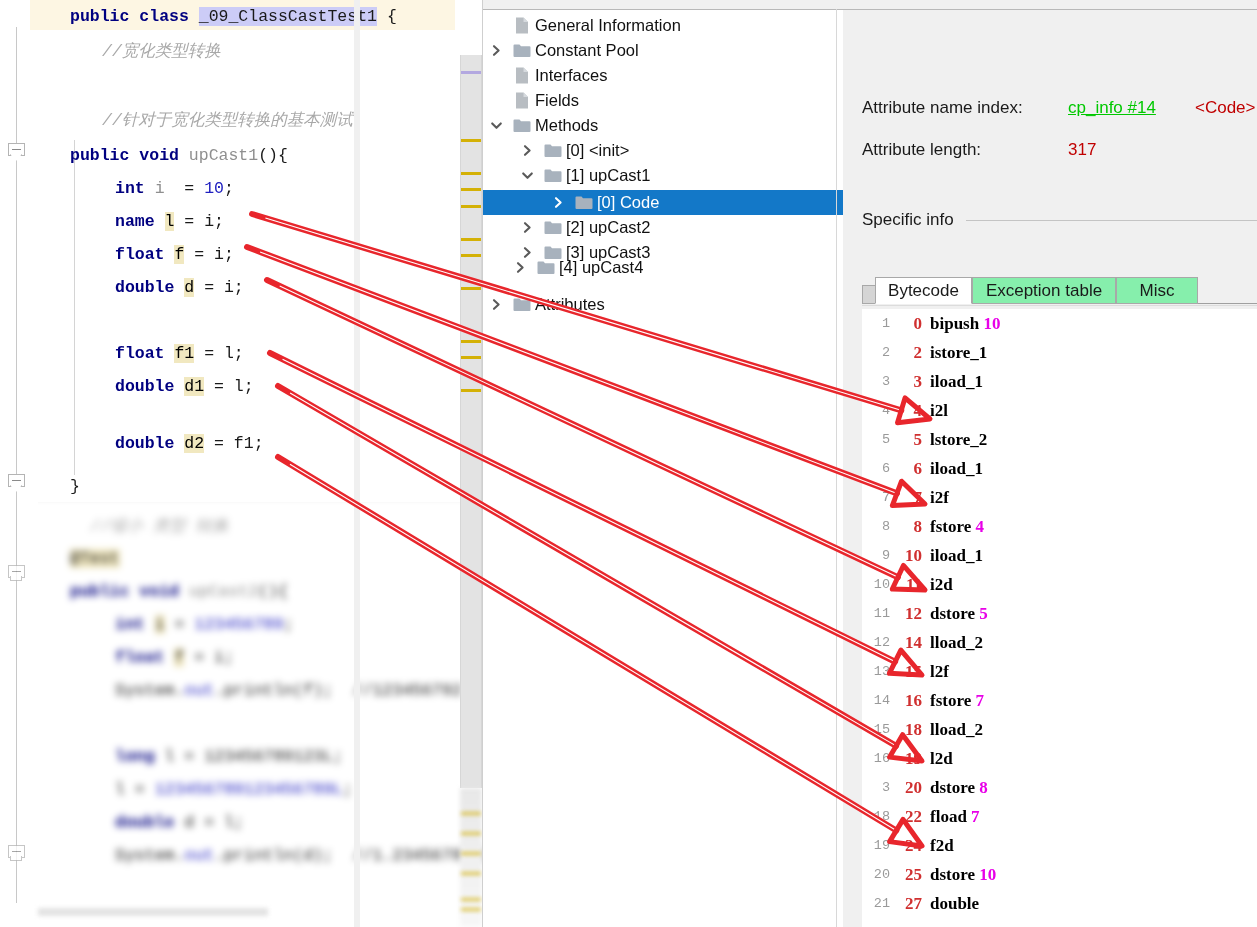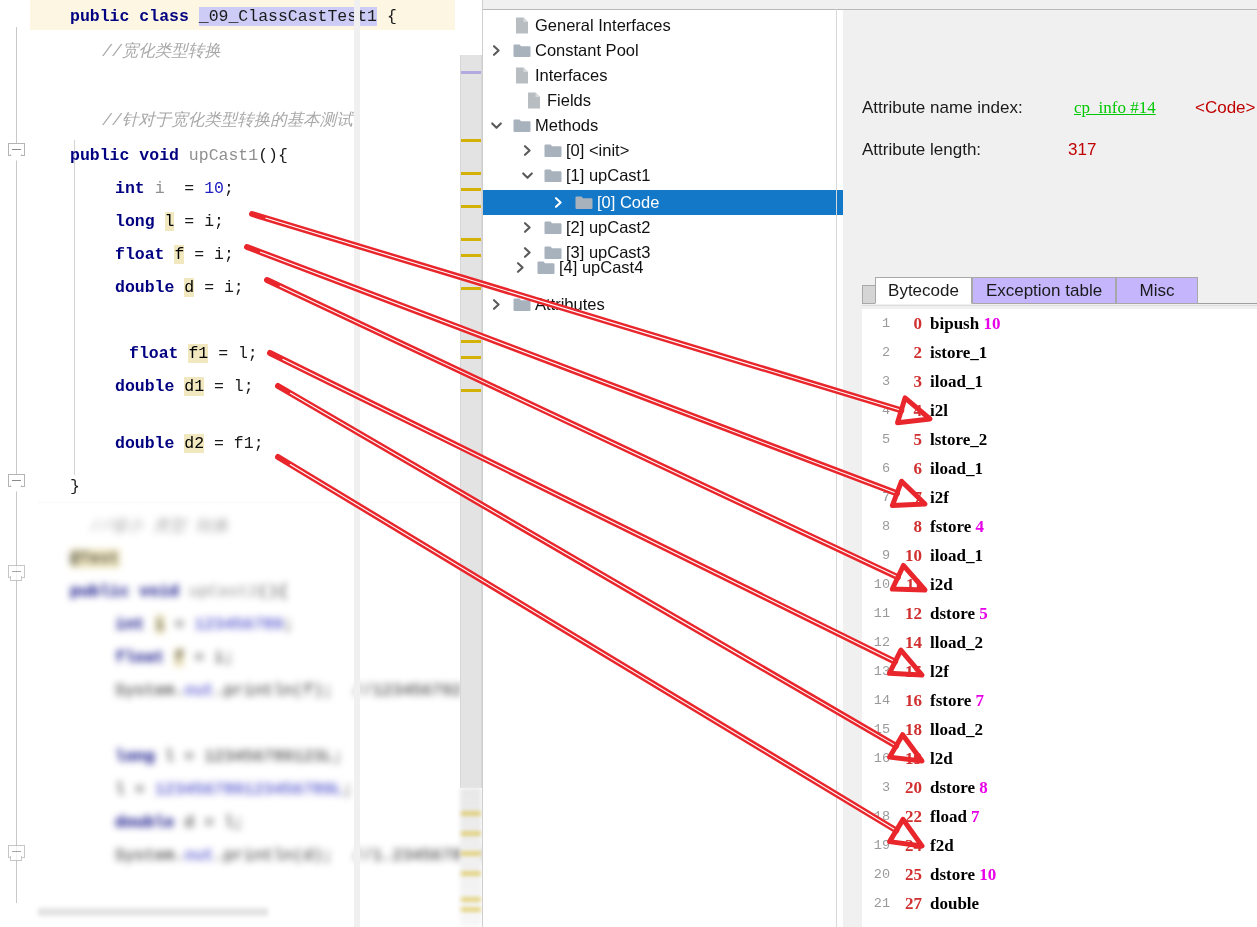--- a/index.html
+++ b/index.html
@@ -183,21 +183,21 @@
   #tabs-wrap { position: absolute; left: 862px; top: 277px; width: 395px; height: 27px; }
   #tabs-underline {
     position: absolute; left: 862px; top: 303px; width: 395px; height: 3px;
     background: #f0f0f0; border-top: 1px solid #a0a0a0; border-bottom: 1px solid #dcdcdc;
     box-sizing: border-box;
   }
   .tab {
     position: absolute; top: 0; height: 27px; box-sizing: border-box;
     display: flex; align-items: center; justify-content: center;
     font-family: "Liberation Sans", sans-serif; font-size: 17px; color: #1a1a1a;
-    border: 1px solid #a8a8a8; background: #c4b5fd;
+    border: 1px solid #a8a8a8; background: #86efac;
   }
   .tab.active { background: #ffffff; border-bottom: 1px solid #ffffff; }
   #tab-left-stub {
     position: absolute; left: 862px; top: 8px; width: 13px; height: 19px;
     border: 1px solid #a8a8a8; border-right: none; background: #d5d5d5; box-sizing: border-box;
   }
 
   
   #bytecode-list {
     position: absolute; left: 862px; top: 309px; width: 395px; height: 618px;
@@ -263,24 +263,24 @@
 
     <div id="code-area">
       <div id="caret-line-bg"></div>
       <div id="indent-guide"></div>
       <div id="code-lines-host">
           <div class="code-line" style="top: 0px; left: 40px;"><span class="kw">public</span><span class="plain"> </span><span class="kw">class</span><span class="plain"> </span><span class="sel-token">_09_ClassCastTest1</span><span class="plain"> </span><span class="plain">{</span></div>
           <div class="code-line" style="top: 35px; left: 72px;"><span class="cmt">//宽化类型转换</span></div>
           <div class="code-line" style="top: 104px; left: 72px;"><span class="cmt">//针对于宽化类型转换的基本测试</span></div>
           <div class="code-line" style="top: 139px; left: 40px;"><span class="kw">public</span><span class="plain"> </span><span class="kw">void</span><span class="plain"> </span><span class="method-name">upCast1</span><span class="plain">(){</span></div>
           <div class="code-line" style="top: 172px; left: 85px; text-align: center;"><span class="kw">int</span><span class="plain"> </span><span class="ident-dim">i</span><span class="plain">  = </span><span class="num">10</span><span class="plain">;</span></div>
-          <div class="code-line" style="top: 205px; left: 85px;"><span class="kw">long</span><span class="plain"> </span><span class="hl-token">l</span><span class="plain"> = i;</span></div>
+          <div class="code-line" style="top: 205px; left: 85px;"><span class="kw">name</span><span class="plain"> </span><span class="hl-token">l</span><span class="plain"> = i;</span></div>
           <div class="code-line" style="top: 238px; left: 85px;"><span class="kw">float</span><span class="plain"> </span><span class="hl-token">f</span><span class="plain"> = i;</span></div>
           <div class="code-line" style="top: 271px; left: 85px;"><span class="kw">double</span><span class="plain"> </span><span class="hl-token">d</span><span class="plain"> = i;</span></div>
-          <div class="code-line" style="top: 337px; left: 99px;"><span class="kw">float</span><span class="plain"> </span><span class="hl-token">f1</span><span class="plain"> = l;</span></div>
+          <div class="code-line" style="top: 337px; left: 85px;"><span class="kw">float</span><span class="plain"> </span><span class="hl-token">f1</span><span class="plain"> = l;</span></div>
           <div class="code-line" style="top: 370px; left: 85px;"><span class="kw">double</span><span class="plain"> </span><span class="hl-token">d1</span><span class="plain"> = l;</span></div>
           <div class="code-line" style="top: 427px; left: 85px;"><span class="kw">double</span><span class="plain"> </span><span class="hl-token">d2</span><span class="plain"> = f1;</span></div>
           <div class="code-line" style="top: 470px; left: 40px;"><span class="plain">}</span></div>
         </div>
     </div>
 
     <div id="blur-shadow-top"></div>
     <div id="blur-region">
       <div id="blur-inner">
 
@@ -329,21 +329,21 @@
     <div id="tree-top-divider"></div>
     <div id="tree-rows-host">
         <div class="tree-row" style="top: 13px; padding-left: 0px;">
           <span class="twisty"></span>
           <span class="node-icon">
             <svg width="14" height="17" viewBox="0 0 14 17">
               <path d="M1 0.5 H8.5 L13 5 V16.5 H1 Z" fill="#b8bdc2"></path>
               <path d="M8.5 0.5 L13 5 H8.5 Z" fill="#d6dade"></path>
             </svg>
           </span>
-          <span class="tree-label">General Interfaces</span>
+          <span class="tree-label">General Information</span>
         </div>
         <div class="tree-row" style="top: 38px; padding-left: 0px;">
           <span class="twisty">
             <svg width="13" height="13" viewBox="0 0 13 13">
               <path d="M4 2.2 L8.6 6.5 L4 10.8" fill="none" stroke="#5a5a5a" stroke-width="2.1" stroke-linecap="round" stroke-linejoin="round"></path>
             </svg>
           </span>
           <span class="node-icon">
             <svg width="18" height="15" viewBox="0 0 18 15">
               <path d="M0.5 2.5 A1 1 0 0 1 1.5 1.5 H6.5 L8 3.2 H16.5 A1 1 0 0 1 17.5 4.2 V13 A1 1 0 0 1 16.5 14 H1.5 A1 1 0 0 1 0.5 13 Z" fill="#a8b2bd"></path>
@@ -354,21 +354,21 @@
         <div class="tree-row" style="top: 63px; padding-left: 0px;">
           <span class="twisty"></span>
           <span class="node-icon">
             <svg width="14" height="17" viewBox="0 0 14 17">
               <path d="M1 0.5 H8.5 L13 5 V16.5 H1 Z" fill="#b8bdc2"></path>
               <path d="M8.5 0.5 L13 5 H8.5 Z" fill="#d6dade"></path>
             </svg>
           </span>
           <span class="tree-label">Interfaces</span>
         </div>
-        <div class="tree-row" style="top: 88px; padding-left: 12px;">
+        <div class="tree-row" style="top: 88px; padding-left: 0px;">
           <span class="twisty"></span>
           <span class="node-icon">
             <svg width="14" height="17" viewBox="0 0 14 17">
               <path d="M1 0.5 H8.5 L13 5 V16.5 H1 Z" fill="#b8bdc2"></path>
               <path d="M8.5 0.5 L13 5 H8.5 Z" fill="#d6dade"></path>
             </svg>
           </span>
           <span class="tree-label">Fields</span>
         </div>
         <div class="tree-row" style="top: 113px; padding-left: 0px;">
@@ -479,29 +479,33 @@
     <div id="tree-right-border"></div>
   </div>
   <div id="tree-pane-right-fill"></div>
 
   <div id="detail-pane">
     <div id="detail-top-divider"></div>
 
 
     <div class="field-row" style="left:19px; top:98px; width:395px; height:22px;">
       <span class="field-label">Attribute name index:</span>
-      <span class="field-link" style="left:212px;font-family:Liberation Serif, serif;">cp_info #14</span>
+      <span class="field-link" style="left:206px;">cp_info #14</span>
       <span class="field-red" style="left:333px;">&lt;Code&gt;</span>
     </div>
 
     <div class="field-row" style="left:19px; top:140px; width:395px; height:22px;">
       <span class="field-label">Attribute length:</span>
       <span class="field-red" style="left:206px;">317</span>
     </div>
 
+    <div class="section-head" style="left:19px; top:210px; width:395px;">
+      <span class="sh-label">Specific info</span>
+      <span class="sh-rule" style="flex:1 1 auto;"></span>
+    </div>
   </div>
 
   <div id="tabs-underline"></div>
   <div id="tabs-wrap">
     <div id="tab-left-stub" style="left:0;"></div>
 
     <div id="tabs-host">
         <div class="tab active" style="left: 13px; width: 97px;">Bytecode</div>
         <div class="tab" style="left: 110px; width: 144px;">Exception table</div>
         <div class="tab" style="left: 254px; width: 82px;">Misc</div>

